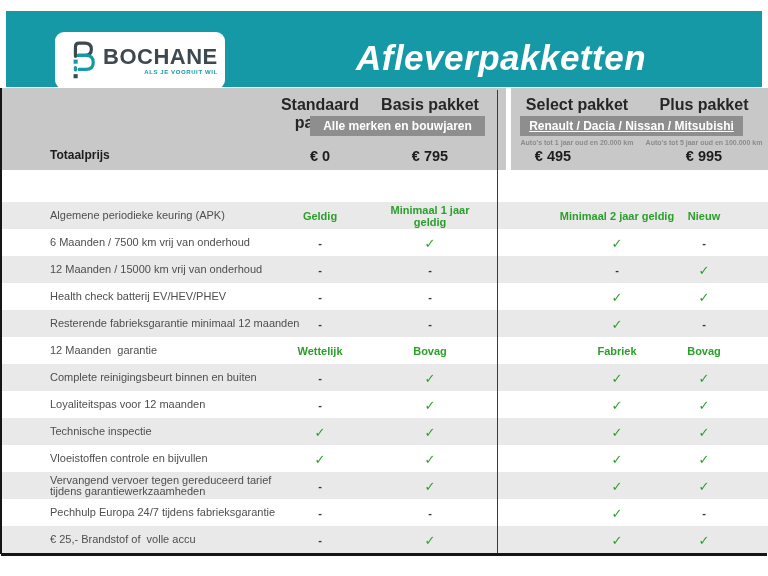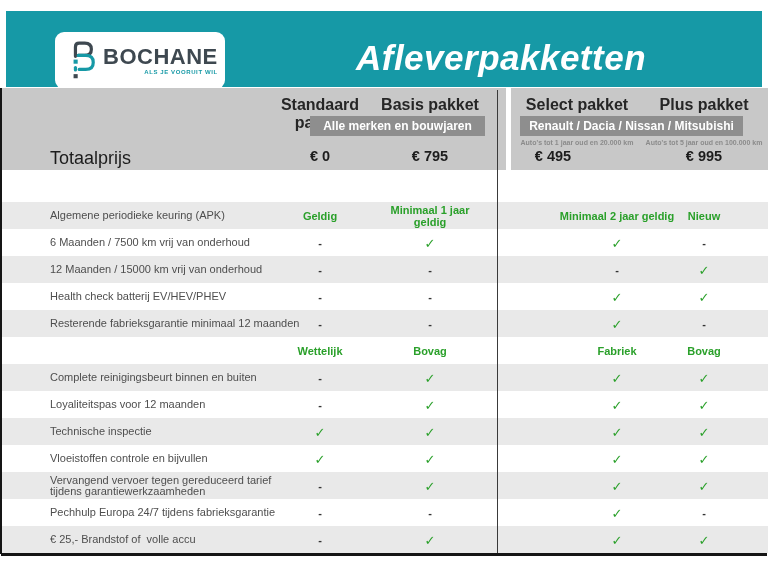--- a/index.html
+++ b/index.html
@@ -25,24 +25,24 @@
 
   
   .band-left{position:absolute; left:0; top:88px; width:506px; height:82px; background:var(--band-gray);}
   .band-right{position:absolute; left:511px; top:88px; width:257px; height:82px; background:var(--band-gray);}
   .col-head{position:absolute; top:96px; font-size:16px; font-weight:bold; color:#262626; text-align:center;}
   .ch0{left:263px; width:114px;} .ch1{left:373px; width:114px;text-align:center;}
   .ch2{left:516px; width:122px;} .ch3{left:644px; width:120px;}
   .banner{position:absolute; top:116px; height:20px; background:var(--banner-gray);
     color:#fff; font-weight:bold; font-size:12px; text-align:center; line-height:20px;}
   .banner-left{left:294px; width:175px;margin-left:16px;}
-  .banner-right{left:520px; width:223px;}
+  .banner-right{left:520px; width:223px;text-decoration:underline;}
   .note{position:absolute; top:139px; font-size:7px; font-weight:bold; color:#8b8b8b; text-align:center;}
   .nt2{left:514px; width:126px;} .nt3{left:642px; width:124px;}
-  .total-label{position:absolute; left:50px; top:148px; font-size:18px; font-weight:normal; color:#1c1c1c;}
+  .total-label{position:absolute; left:50px; top:148px; font-size:12px; font-weight:bold; color:#1c1c1c;}
   .price{position:absolute; top:148px; font-size:14.5px; font-weight:bold; color:#1c1c1c; text-align:center;}
   .pr0{left:263px; width:114px;} .pr1{left:373px; width:114px;}
   .pr2{left:492px; width:122px;} .pr3{left:644px; width:120px;}
 
   
   .rows{position:absolute; left:0; top:202px; width:768px;}
   .frow{position:relative; height:27px;}
   .frow.stripe{background:var(--stripe-gray);}
   .feat{position:absolute; left:50px; top:50%; transform:translateY(-50%);
     width:430px; font-size:11px; color:#4e4e4e; line-height:11.5px; white-space:pre-wrap;}
@@ -130,20 +130,21 @@
         <span class="cell c3 check">✓</span>
       </div>
       <div class="frow stripe">
         <span class="feat">Resterende fabrieksgarantie minimaal 12 maanden</span>
         <span class="cell c0 dash">-</span>
         <span class="cell c1 dash">-</span>
         <span class="cell c2 check">✓</span>
         <span class="cell c3 dash">-</span>
       </div>
       <div class="frow">
+        <span class="feat">12 Maanden  garantie</span>
         <span class="cell c0 gtext">Wettelijk</span>
         <span class="cell c1 gtext">Bovag</span>
         <span class="cell c2 gtext">Fabriek</span>
         <span class="cell c3 gtext">Bovag</span>
       </div>
       <div class="frow stripe">
         <span class="feat">Complete reinigingsbeurt binnen en buiten</span>
         <span class="cell c0 dash">-</span>
         <span class="cell c1 check">✓</span>
         <span class="cell c2 check">✓</span>

